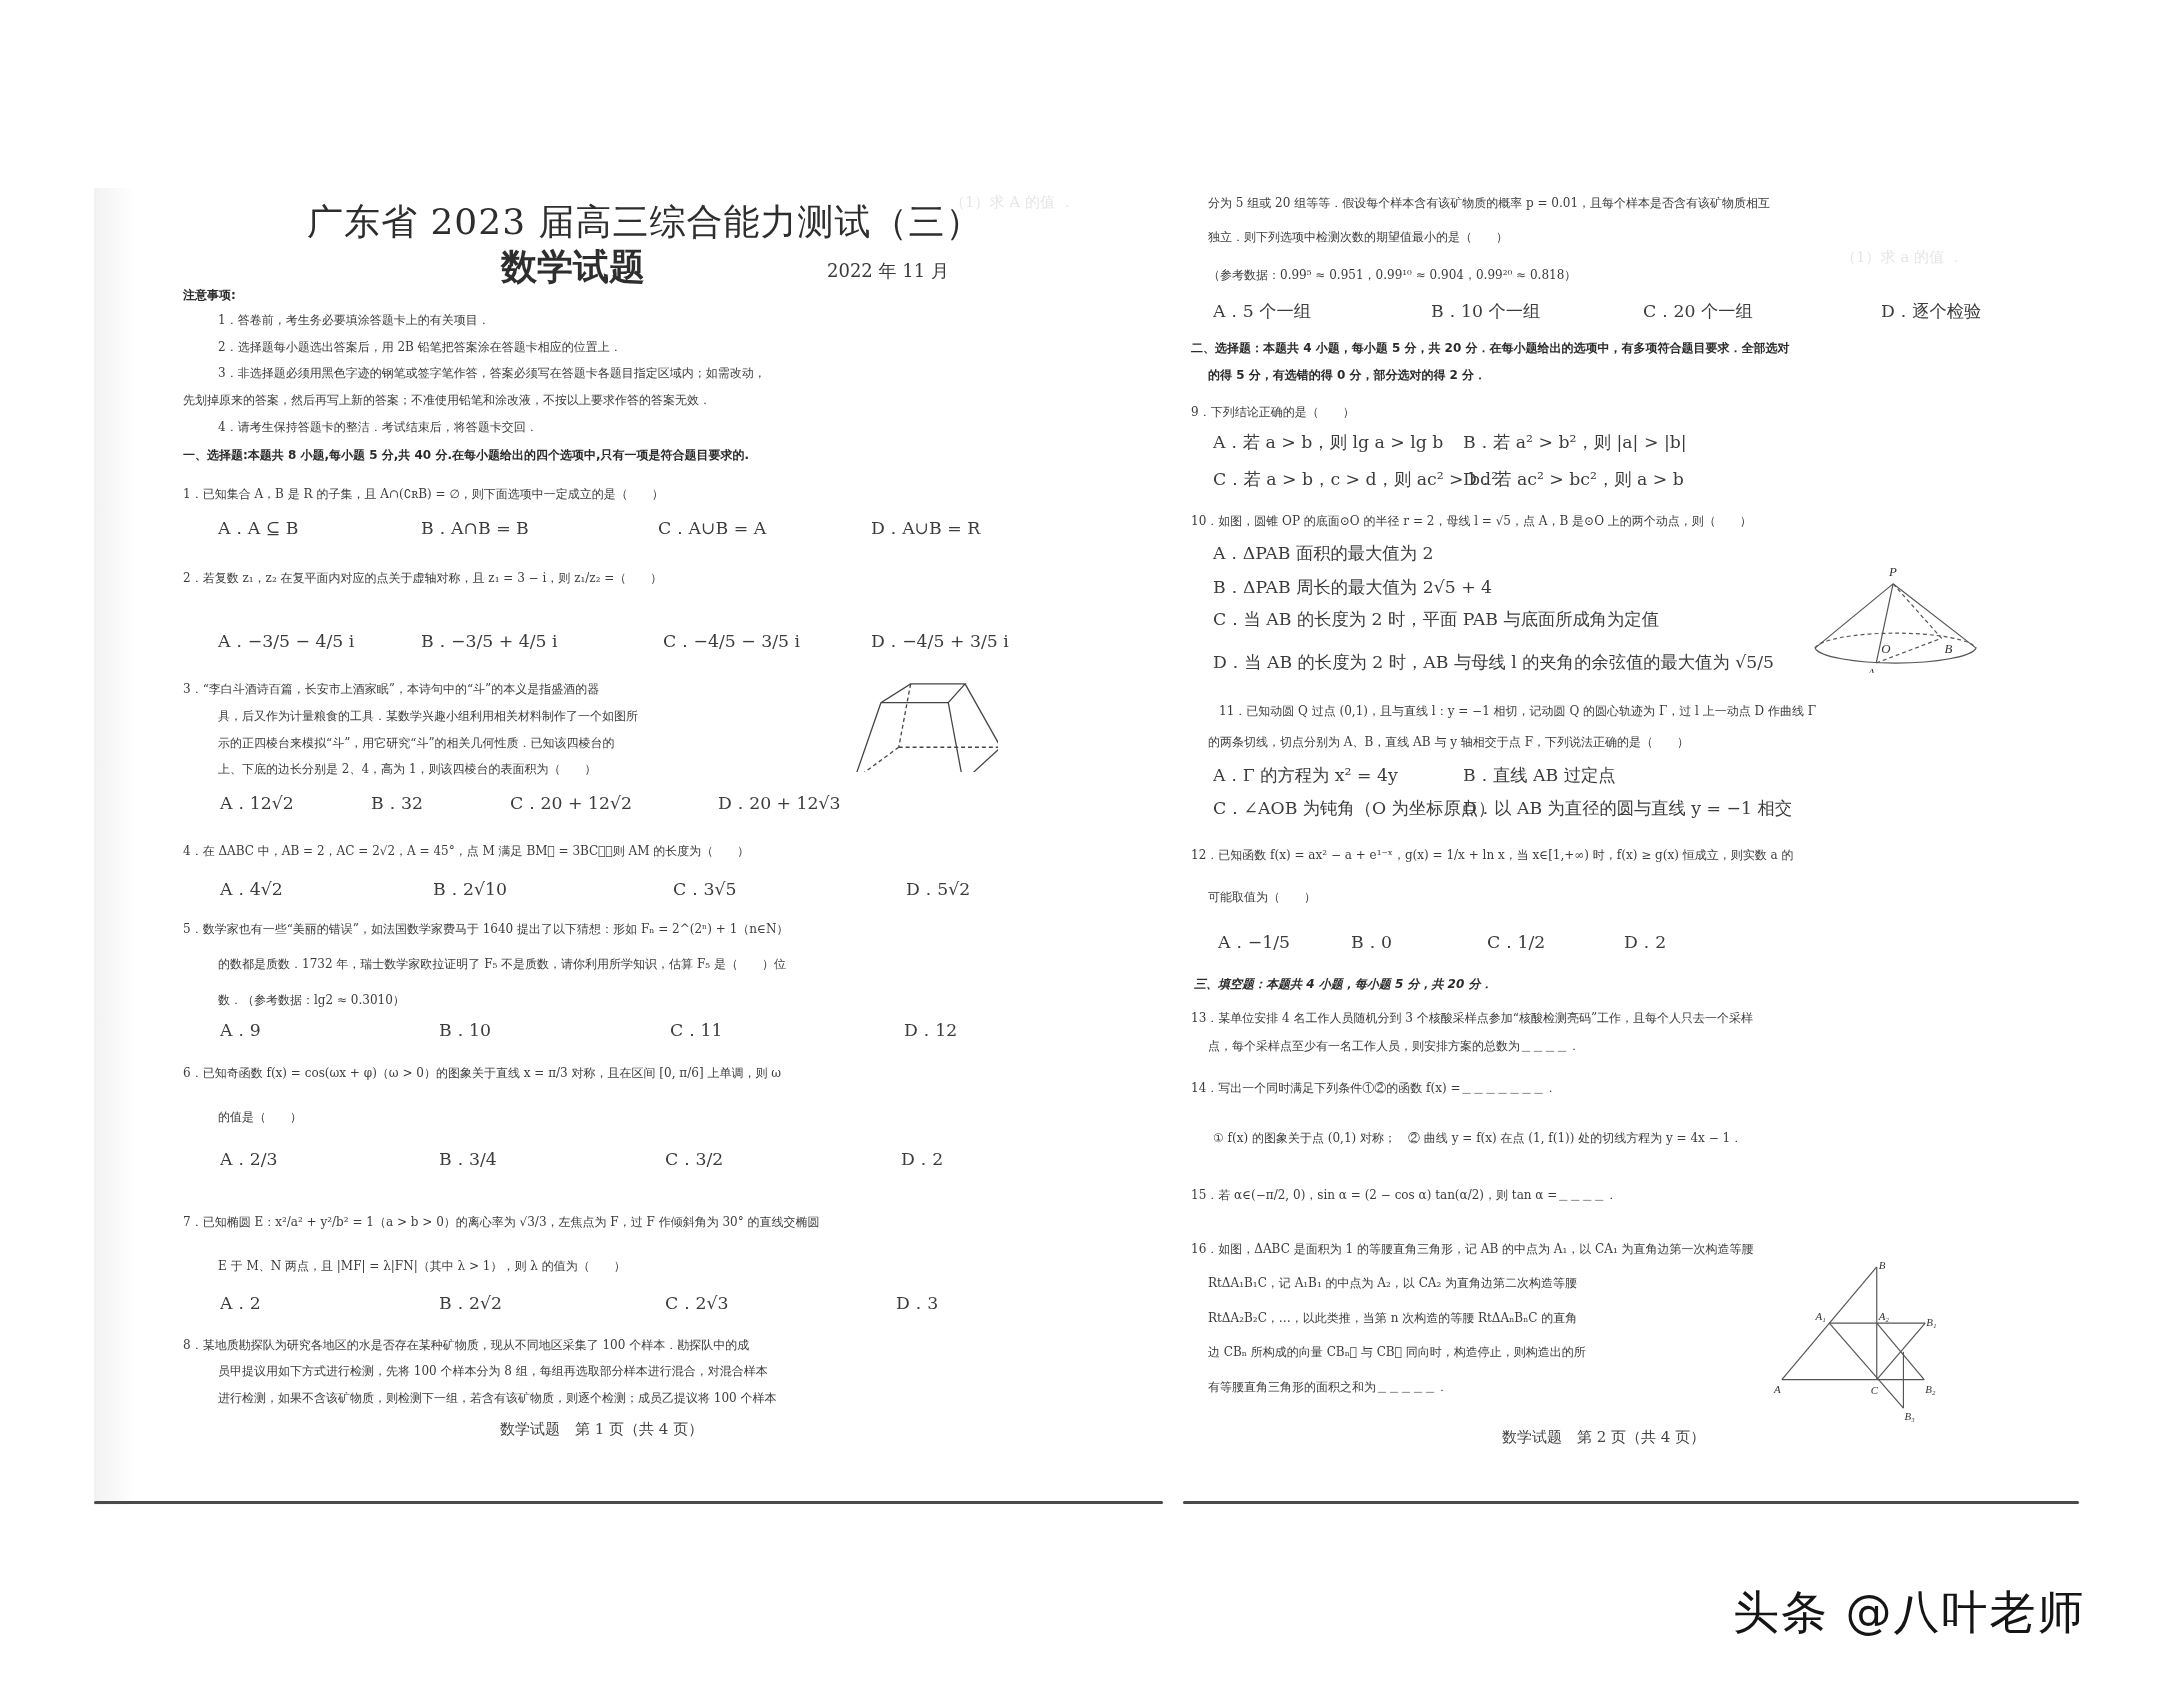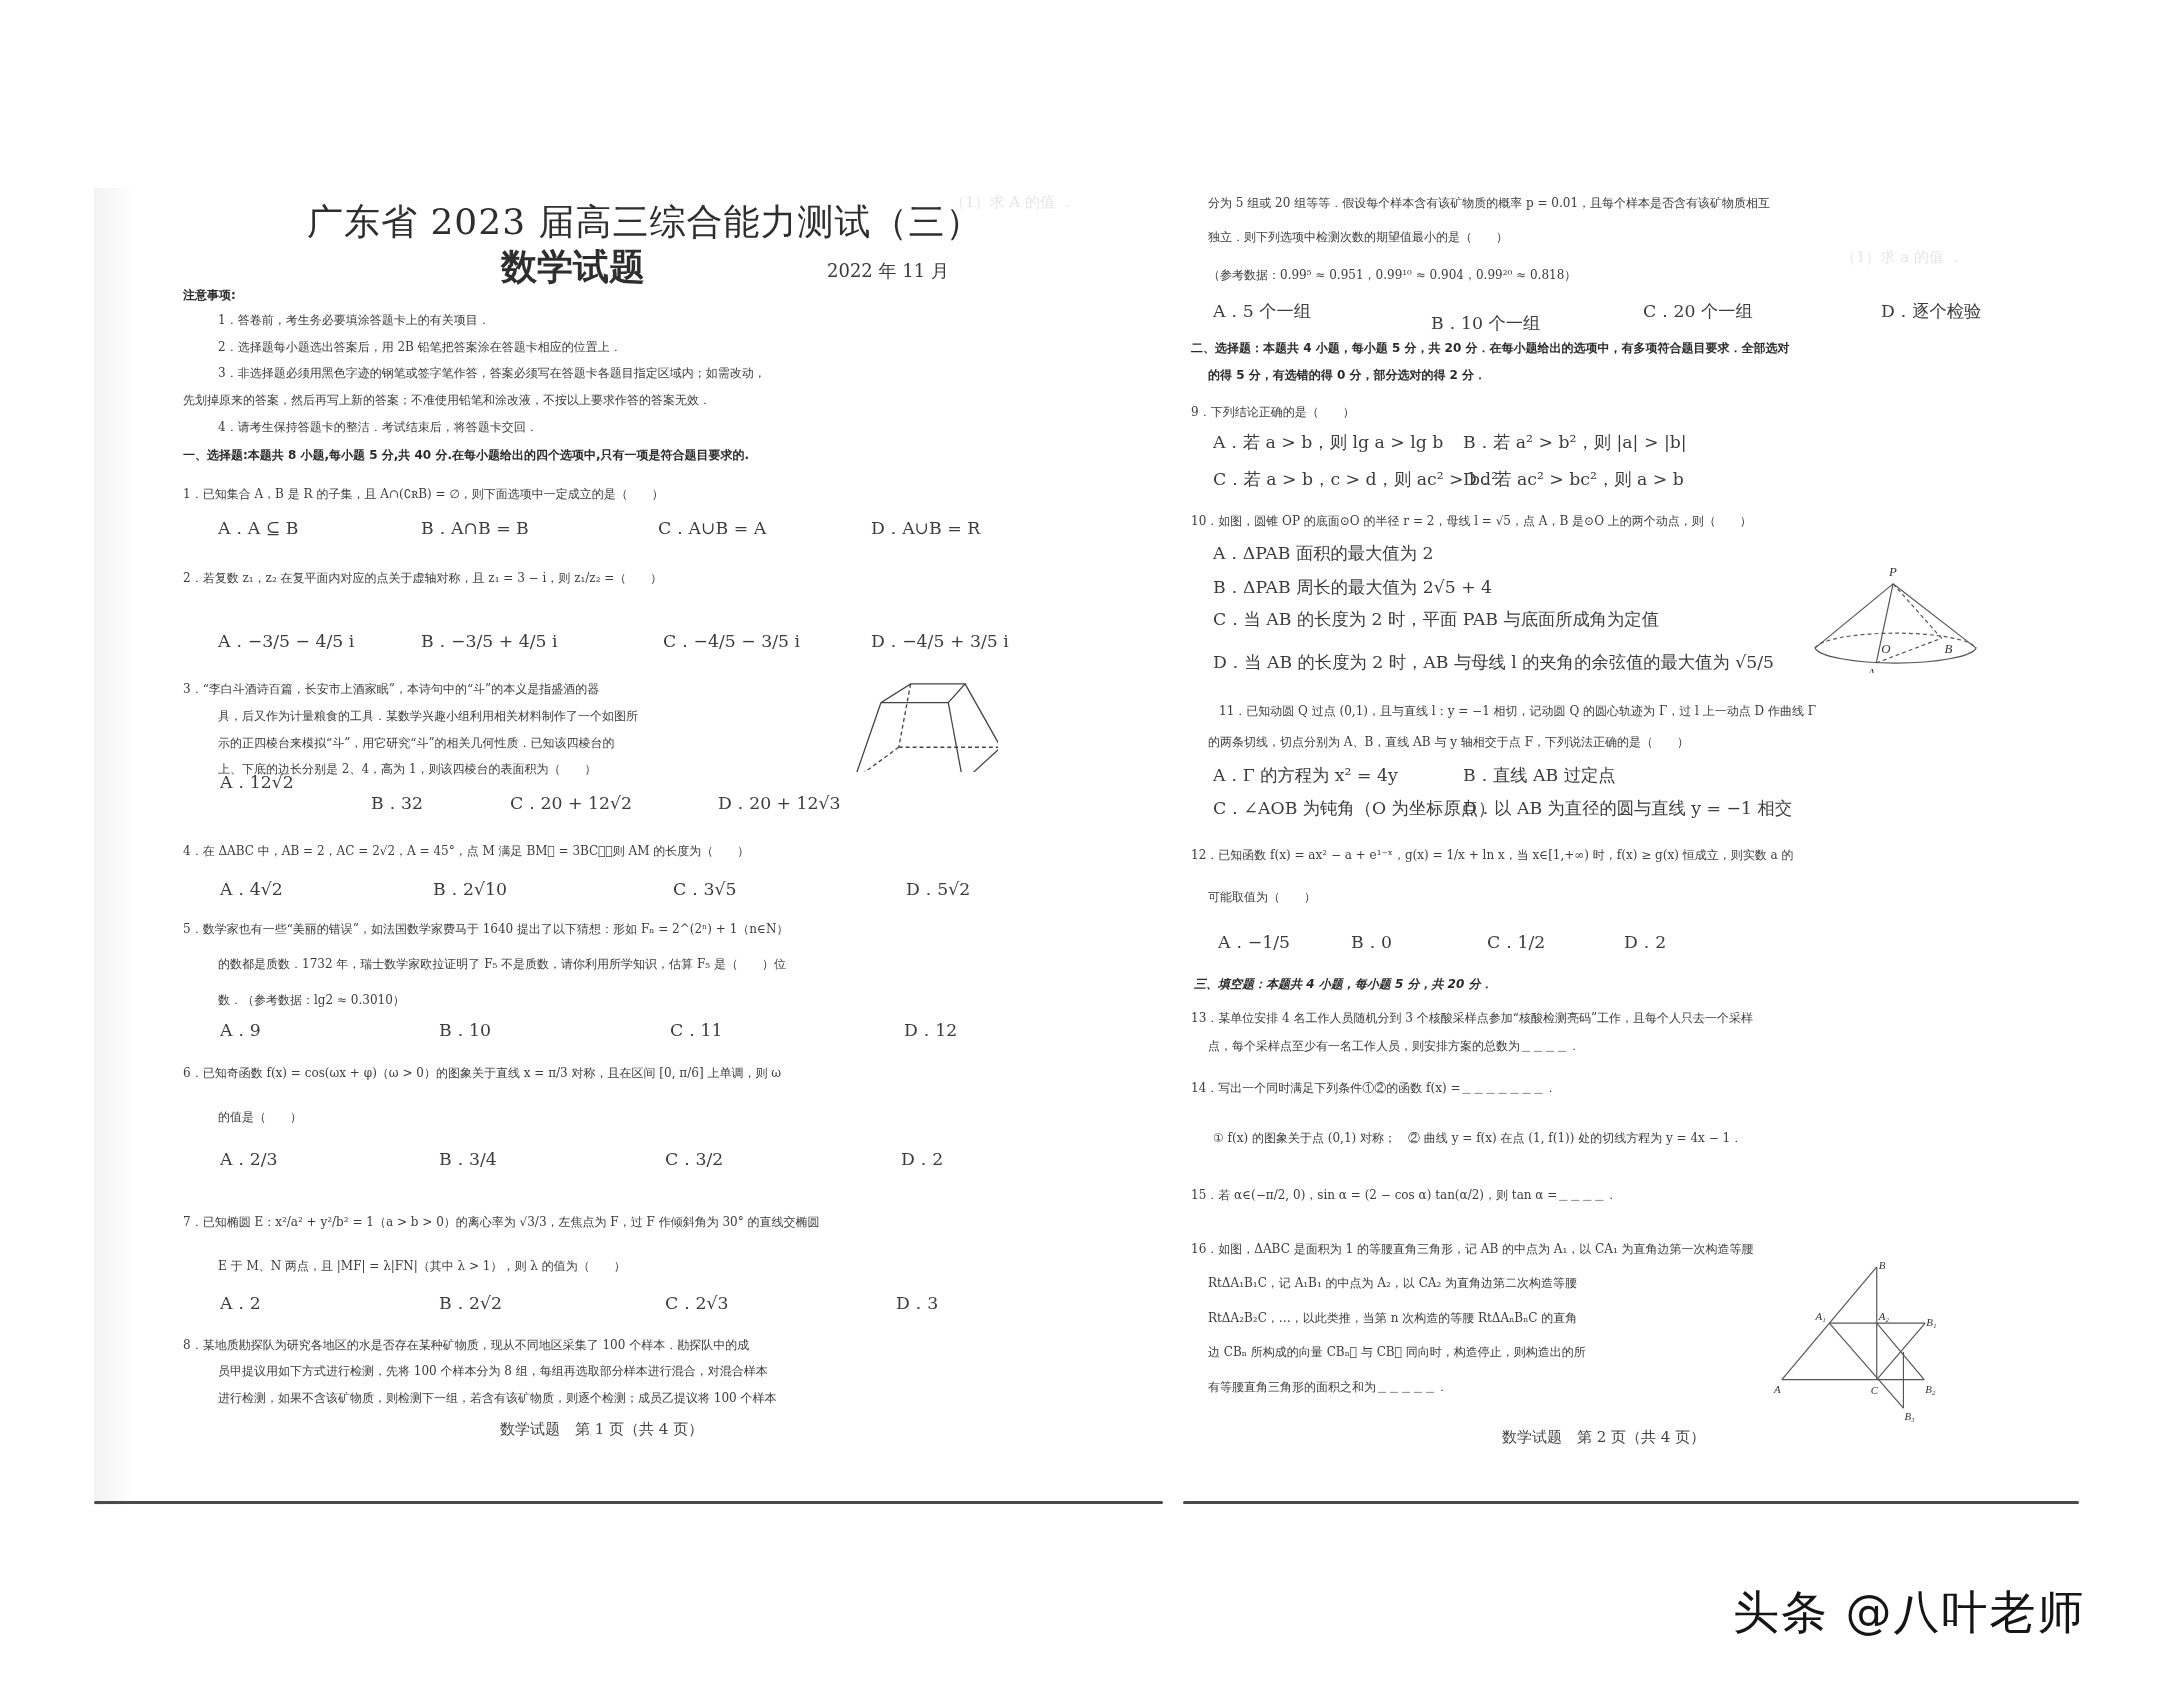--- a/index.html
+++ b/index.html
@@ -57,21 +57,21 @@
 <div class="t" style="left:183px;top:567px;">2．若复数 z₁，z₂ 在复平面内对应的点关于虚轴对称，且 z₁ = 3 − i，则 z₁/z₂ =（　　）</div>
 <div class="opt" style="left:218px;top:630px;">A．−3/5 − 4/5 i</div>
 <div class="opt" style="left:421px;top:630px;">B．−3/5 + 4/5 i</div>
 <div class="opt" style="left:663px;top:630px;">C．−4/5 − 3/5 i</div>
 <div class="opt" style="left:871px;top:630px;">D．−4/5 + 3/5 i</div>
 
 <div class="t" style="left:183px;top:678px;">3．“李白斗酒诗百篇，长安市上酒家眠”，本诗句中的“斗”的本义是指盛酒的器</div>
 <div class="t" style="left:218px;top:705px;">具，后又作为计量粮食的工具．某数学兴趣小组利用相关材料制作了一个如图所</div>
 <div class="t" style="left:218px;top:732px;">示的正四棱台来模拟“斗”，用它研究“斗”的相关几何性质．已知该四棱台的</div>
 <div class="t" style="left:218px;top:758px;">上、下底的边长分别是 2、4，高为 1，则该四棱台的表面积为（　　）</div>
-<div class="opt" style="left:220px;top:771px;">A．12√2</div>
+<div class="opt" style="left:220px;top:792px;">A．12√2</div>
 <div class="opt" style="left:371px;top:792px;">B．32</div>
 <div class="opt" style="left:510px;top:792px;">C．20 + 12√2</div>
 <div class="opt" style="left:718px;top:792px;">D．20 + 12√3</div>
 <svg class="figure" style="left:849px;top:673px;" width="149" height="99" viewBox="0 0 150 100">
   <g stroke="#444" stroke-width="1.3" fill="none">
     <polyline points="5,108 32,30 62,11 117,11 100,30 32,30"></polyline>
     <line x1="5" y1="108" x2="115" y2="110"></line>
     <line x1="100" y1="30" x2="115" y2="110"></line>
     <line x1="117" y1="11" x2="153" y2="75"></line>
     <line x1="153" y1="75" x2="115" y2="110"></line>
@@ -114,21 +114,21 @@
 <div class="t" style="left:183px;top:1334px;">8．某地质勘探队为研究各地区的水是否存在某种矿物质，现从不同地区采集了 100 个样本．勘探队中的成</div>
 <div class="t" style="left:218px;top:1360px;">员甲提议用如下方式进行检测，先将 100 个样本分为 8 组，每组再选取部分样本进行混合，对混合样本</div>
 <div class="t" style="left:218px;top:1387px;">进行检测，如果不含该矿物质，则检测下一组，若含有该矿物质，则逐个检测；成员乙提议将 100 个样本</div>
 
 <div class="footer" style="left:500px;top:1420px;">数学试题　第 1 页（共 4 页）</div>
 
 <div class="t" style="left:1208px;top:192px;">分为 5 组或 20 组等等．假设每个样本含有该矿物质的概率 p = 0.01，且每个样本是否含有该矿物质相互</div>
 <div class="t" style="left:1208px;top:226px;">独立．则下列选项中检测次数的期望值最小的是（　　）</div>
 <div class="t" style="left:1208px;top:264px;">（参考数据：0.99⁵ ≈ 0.951，0.99¹⁰ ≈ 0.904，0.99²⁰ ≈ 0.818）</div>
 <div class="opt" style="left:1213px;top:300px;">A．5 个一组</div>
-<div class="opt" style="left:1431px;top:300px;margin-top:12px;">B．10 个一组</div>
+<div class="opt" style="left:1431px;top:300px;">B．10 个一组</div>
 <div class="opt" style="left:1643px;top:300px;">C．20 个一组</div>
 <div class="opt" style="left:1881px;top:300px;">D．逐个检验</div>
 
 <div class="t bold" style="left:1191px;top:337px;">二、选择题：本题共 4 小题，每小题 5 分，共 20 分．在每小题给出的选项中，有多项符合题目要求．全部选对</div>
 <div class="t bold" style="left:1208px;top:364px;">的得 5 分，有选错的得 0 分，部分选对的得 2 分．</div>
 
 <div class="t" style="left:1191px;top:401px;">9．下列结论正确的是（　　）</div>
 <div class="opt" style="left:1213px;top:431px;">A．若 a &gt; b，则 lg a &gt; lg b</div>
 <div class="opt" style="left:1463px;top:431px;">B．若 a² &gt; b²，则 |a| &gt; |b|</div>
 <div class="opt" style="left:1213px;top:468px;">C．若 a &gt; b，c &gt; d，则 ac² &gt; bd²</div>

